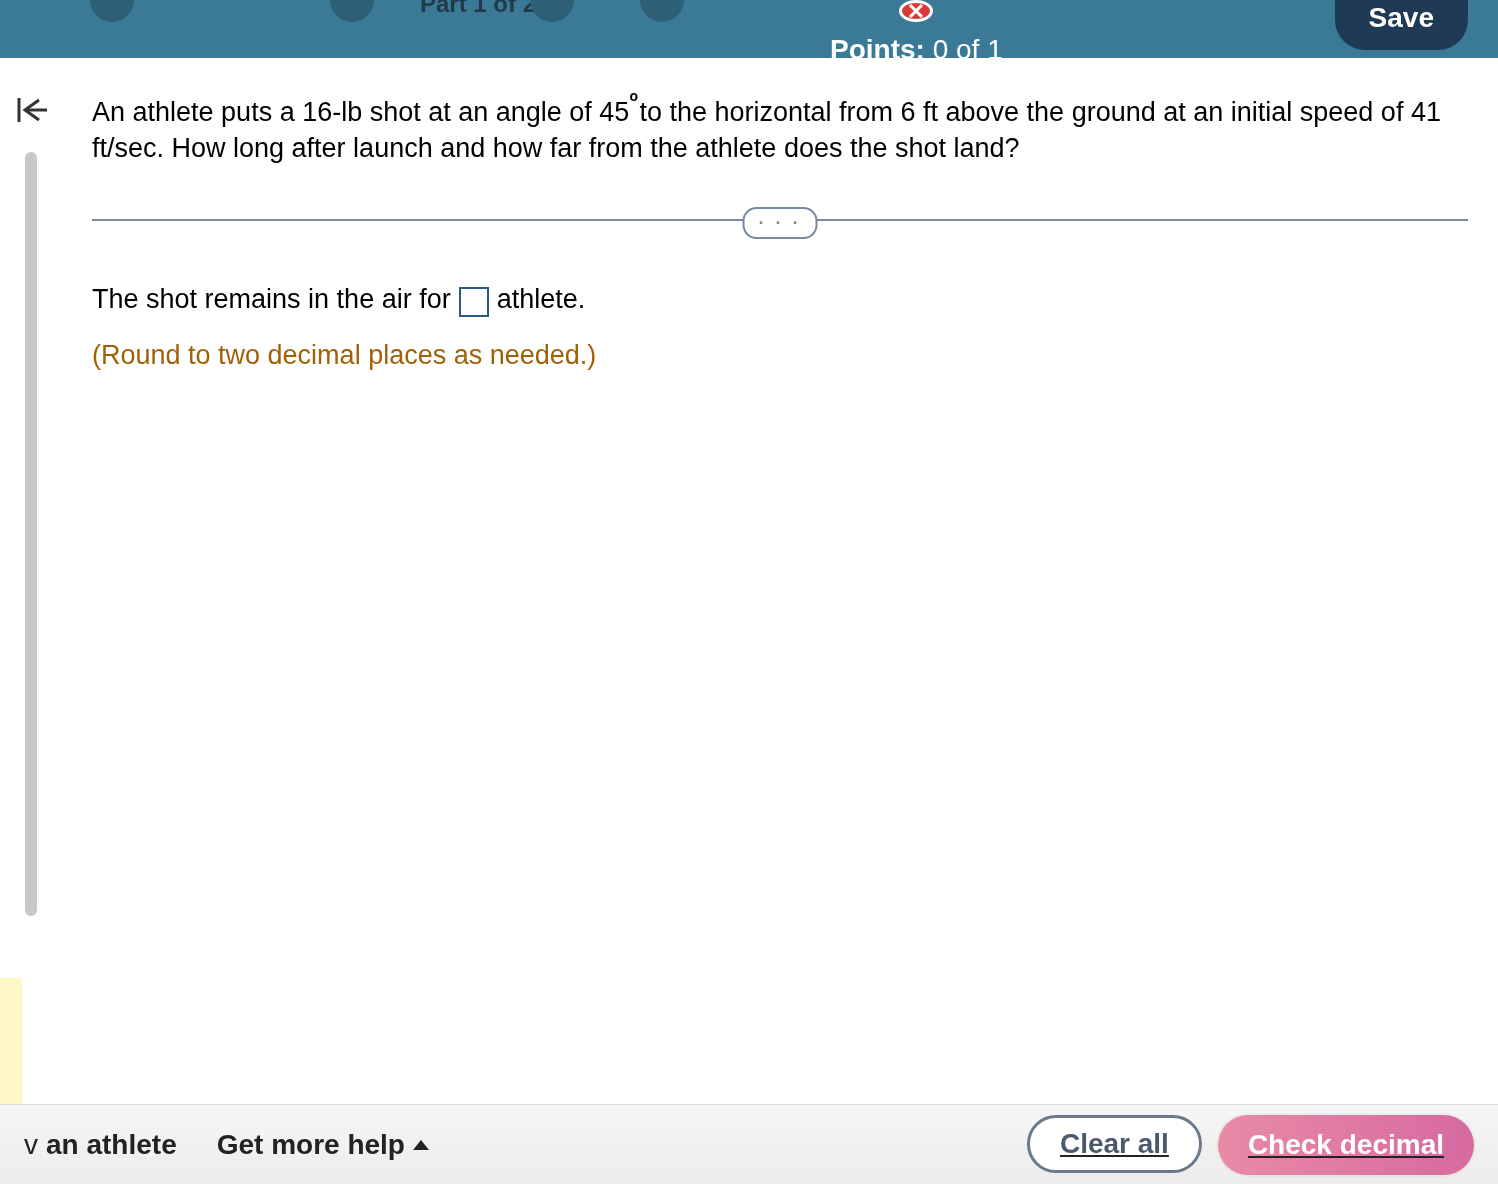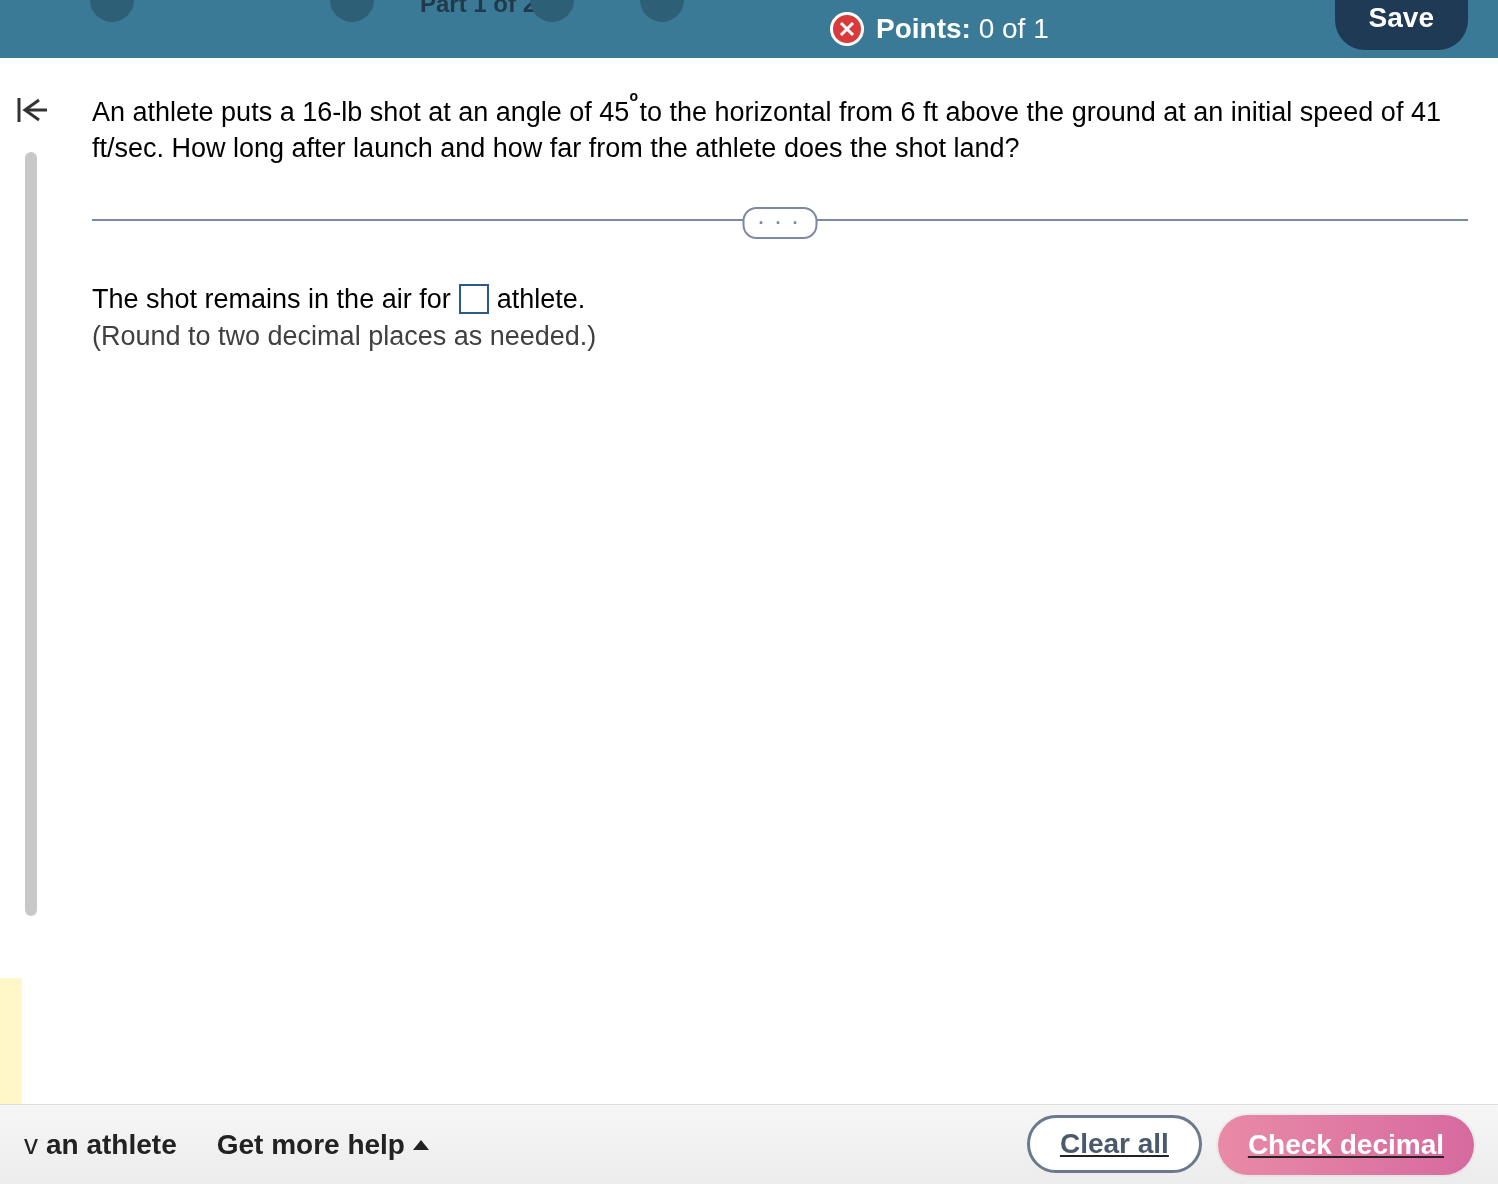--- a/index.html
+++ b/index.html
@@ -23,21 +23,21 @@
   .bubble-mid2 { left: 530px; top: -22px; }
   .bubble-mid3 { left: 640px; top: -22px; }
 
   .part-label {
     position: absolute; left: 420px; top: -10px;
     font-weight: 700; font-size: 24px; color: #213a4a;
   }
 
   .status-wrap {
     position: absolute; left: 830px; top: 0; height: 58px;
-    display: flex; align-items: center; gap: 12px;
+    display: flex; align-items: center; gap: 12px; flex-direction: column;
   }
   .status-icon {
     width: 34px; height: 34px; border-radius: 50%;
     background: #d93a3a; display: flex; align-items: center; justify-content: center;
     border: 3px solid #fff;
   }
   .status-icon svg { width: 16px; height: 16px; }
   .points-text { font-size: 28px; font-weight: 700; color: #fff; }
 
   .save-btn {
@@ -86,26 +86,26 @@
     border-top: 2px solid #7a8aa0;
     position: absolute; top: 12px; left: 0; right: 0;
   }
   .divider-pill {
     position: absolute; left: 50%; top: 0; transform: translateX(-50%);
     background: #fff; border: 2px solid #7a8aa0; border-radius: 14px;
     padding: 2px 14px; font-size: 18px; font-weight: 700; color: #7a8aa0;
     letter-spacing: 3px; cursor: pointer;
   }
 
-  .answer-line { display: flex; align-items: center; flex-wrap: wrap; gap: 8px; }
+  .answer-line { display: flex; align-items: flex-end; flex-wrap: wrap; gap: 8px; }
   .answer-box {
     width: 30px; height: 30px; border: 2px solid #2b5a8a;
     display: inline-block;
   }
-  .hint-text { color: #404040; margin-top: 1px; }
+  .hint-text { color: #a16207; margin-top: 20px; }
 
   .left-yellow {
     position: absolute; left: 0; bottom: 80px; width: 22px; height: 130px;
     background: #fff7c8; border-top: 4px solid #fff;
   }
 
   .footer {
     position: absolute; bottom: 0; left: 0; right: 0; height: 80px;
     background: linear-gradient(#f6f6f6, #ececec);
     border-top: 1px solid #ddd;

